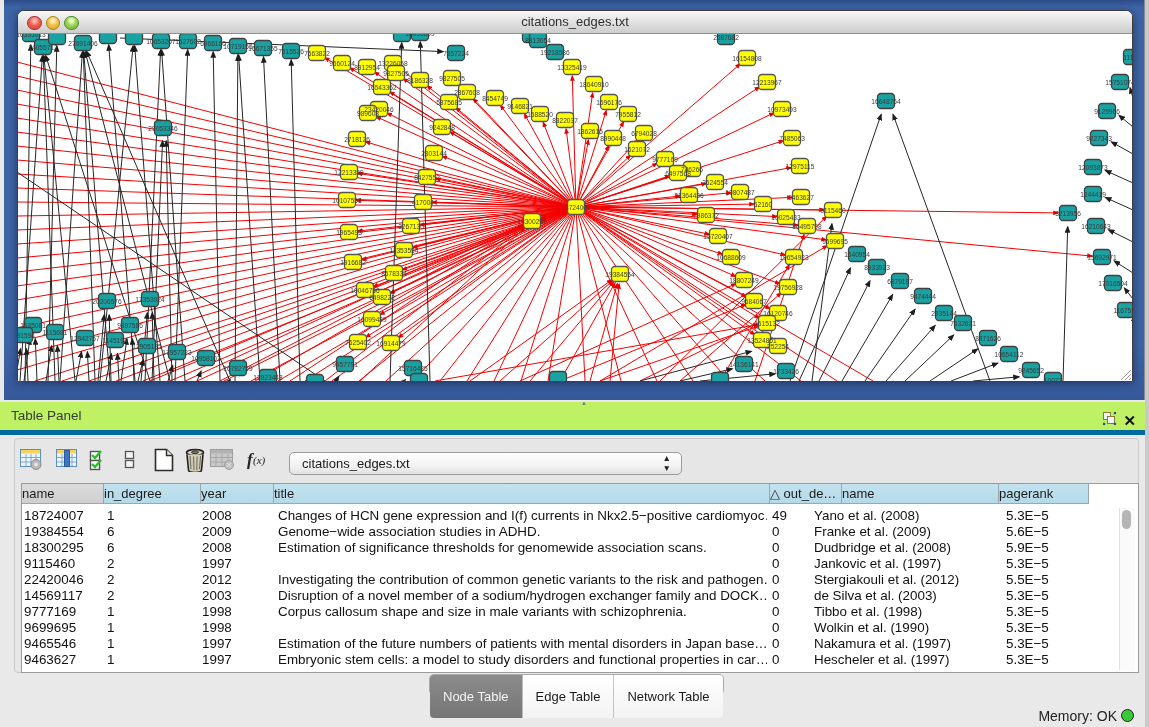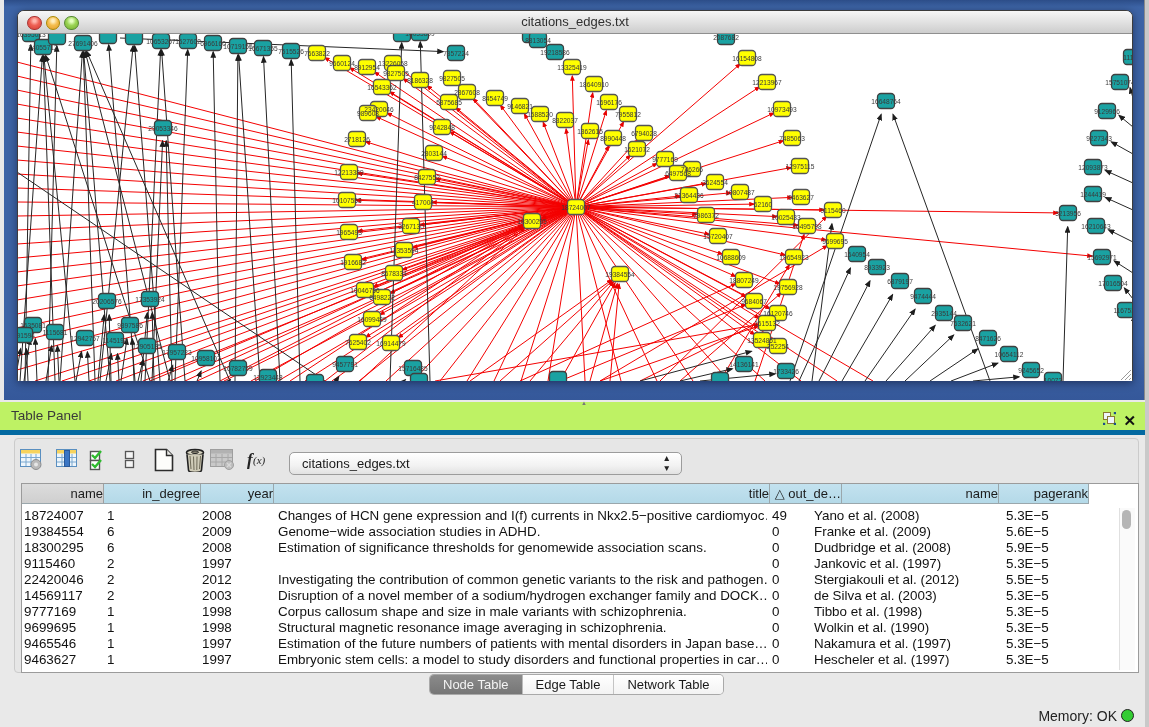--- a/index.html
+++ b/index.html
@@ -28,34 +28,34 @@
 #phandle{position:absolute;left:570px;top:-1px;width:10px;height:4px;color:#777;font-size:6px;line-height:4px;text-align:center}
 #flt{position:absolute;right:29px;top:10px;width:13px;height:13px}
 #cls{position:absolute;right:9px;top:5px;font-size:15px;font-weight:bold;color:#111}
 #tbox{position:absolute;left:14px;top:38px;width:1123px;height:233px;background:#e6e6e6;
  border:1px solid #cbcbcb;border-radius:4px}
 #drop{position:absolute;left:274px;top:13px;width:391px;height:21px;border:1px solid #9c9c9c;border-radius:5px;
  background:linear-gradient(180deg,#ffffff 0,#f2f2f2 60%,#e2e2e2 100%);font-size:13px;line-height:21px;text-indent:12px;color:#1a1a1a}
 #updn{position:absolute;right:10px;top:1px;height:21px;font-size:8.5px;line-height:9.5px;color:#222;text-align:center;text-indent:0}
 #grid{position:absolute;left:6px;top:44px;width:1116px;height:188px;background:#fff;border:1px solid #9b9b9b}
 #thead{position:absolute;left:0;top:0;height:20px;width:1075px;display:flex;font-size:13px;color:#1c1c1c}
-#thead span{display:block;height:20px;line-height:19px;text-align:right;box-sizing:border-box;
+#thead span{display:block;height:20px;line-height:19px;text-align:left;box-sizing:border-box;
  border-right:1px solid #9aa7ac;border-bottom:1px solid #9aa7ac;background:linear-gradient(180deg,#c3e2ef 0,#b4d9e8 100%)}
 #thead .h0{width:82px;background:linear-gradient(180deg,#dcdcdc 0,#cfcfcf 100%);border-right:1px solid #a0a0a0}
 #thead .h1{width:97px}#thead .h2{width:73px}#thead .h3{width:496px}
 #thead .h4{width:72px}#thead .h5{width:157px}#thead .h6{width:90px;border-right:1px solid #9aa7ac}
 #tbody{position:absolute;left:0;top:24px;width:100%;font-size:13.4px;color:#111}
 .tr{height:16px;line-height:16px;white-space:nowrap;position:relative}
 .tr span{position:absolute;top:0}.c3{max-width:489px;overflow:hidden}
 .c0{left:2px}.c1{left:85px}.c2{left:180px}.c3{left:256px}.c4{left:750px}.c5{left:792px}.c6{left:984px}
 #sbar{position:absolute;right:3px;top:24px;width:15px;height:162px;background:#fafafa;border-left:1px solid #e0e0e0}
 #sthumb{position:absolute;left:2px;top:2px;width:9px;height:19px;background:#b5b5b5;border-radius:5px}
 #tabs{position:absolute;left:430px;top:275px;height:19px;display:flex;font-size:13px;border-radius:4px;
  box-shadow:0 0 0 1px #a9a9a9}
-#tabs div{height:19px;line-height:19px;padding:0 13px}
+#tabs div{height:19px;line-height:19px;padding:12px 13px}
 #tab1{background:linear-gradient(180deg,#8b8b8b 0,#767676 100%);color:#f4f4f4;border-radius:4px 0 0 4px}
 #tab2{background:linear-gradient(180deg,#ffffff 0,#f3f3f3 100%);color:#1a1a1a;border-left:1px solid #bbb}
 #tab3{background:linear-gradient(180deg,#ffffff 0,#f3f3f3 100%);color:#1a1a1a;border-left:1px solid #c4c4c4;border-radius:0 4px 4px 0}
 #mem{position:absolute;right:28px;top:308px;font-size:14px;color:#222}
 #memdot{position:absolute;right:11px;top:309px;width:11px;height:11px;border-radius:50%;background:#3c3;border:1.5px solid #222}
 svg.icon{position:absolute;top:0;left:0}
 </style></head>
 <body>
 <div id="bg"></div>
 <div id="win">
@@ -715,21 +715,20 @@
             <span class="c2">1998</span>
             <span class="c3">Corpus callosum shape and size in male variants with schizophrenia.</span>
             <span class="c4">0</span>
             <span class="c5">Tibbo et al. (1998)</span>
             <span class="c6">5.3E−5</span>
           </div>
 <div class="tr">
             <span class="c0">9699695</span>
             <span class="c1">1</span>
             <span class="c2">1998</span>
-            <span class="c3">Structural magnetic resonance image averaging in schizophrenia.</span>
             <span class="c4">0</span>
             <span class="c5">Wolkin et al. (1990)</span>
             <span class="c6">5.3E−5</span>
           </div>
 <div class="tr">
             <span class="c0">9465546</span>
             <span class="c1">1</span>
             <span class="c2">1997</span>
             <span class="c3">Estimation of the future numbers of patients with mental disorders in Japan base…</span>
             <span class="c4">0</span>

